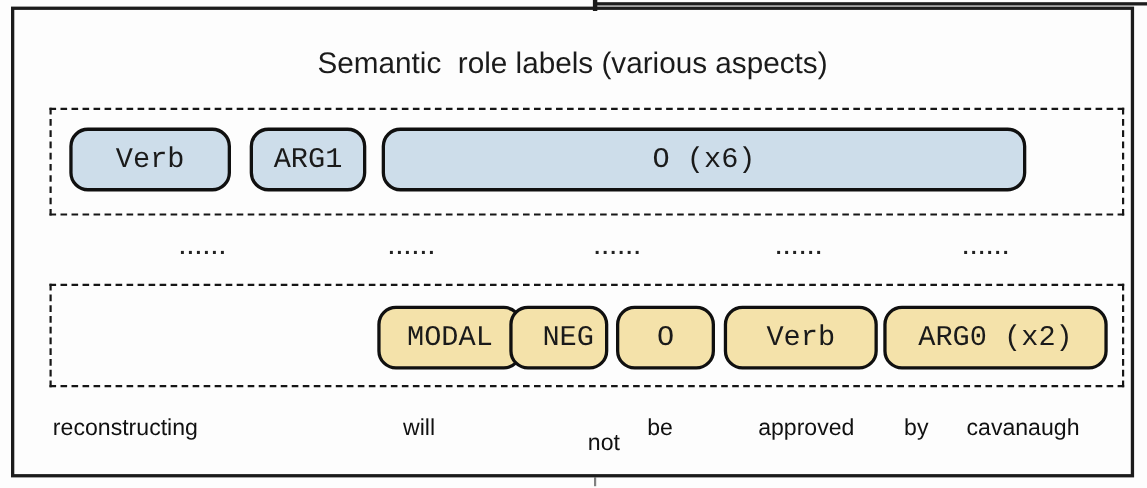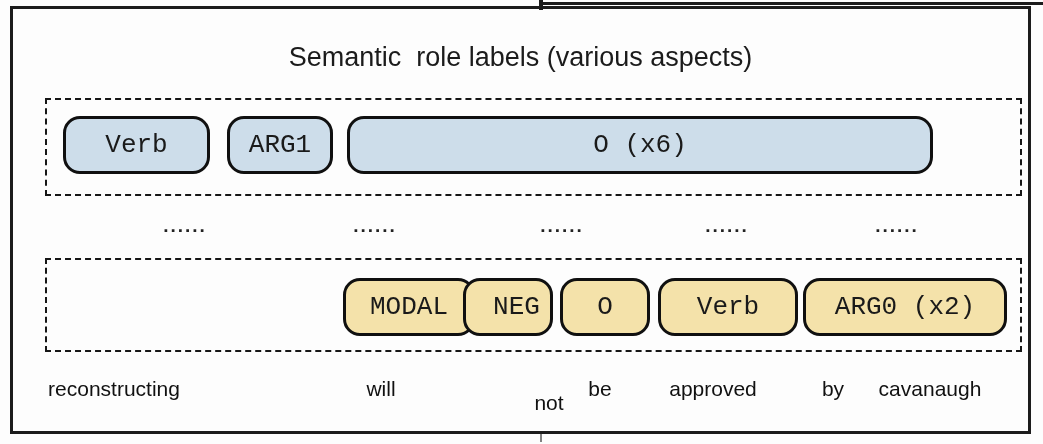--- a/index.html
+++ b/index.html
@@ -80,18 +80,18 @@
       <div class="tag tag-yellow" style="left:416px;width:90px;padding-left:17px;">NEG</div>
       <div class="tag tag-yellow" style="left:513px;width:90px;">O</div>
       <div class="tag tag-yellow" style="left:611px;width:140px;">Verb</div>
       <div class="tag tag-yellow" style="left:756px;width:204px;">ARG0 (x2)</div>
     </div>
 
     <span class="word" style="left:101px;">reconstructing</span>
     <span class="word" style="left:368px;">will</span>
     <span class="word" style="left:536px;margin-top:14px;">not</span>
     <span class="word" style="left:587px;">be</span>
-    <span class="word" style="left:700px;">approved</span>
+    <span class="word" style="left:720px;">approved</span>
     <span class="word" style="left:820px;">by</span>
     <span class="word" style="left:917px;">cavanaugh</span>
 
   </div>
 </div>
 
 </body></html>

